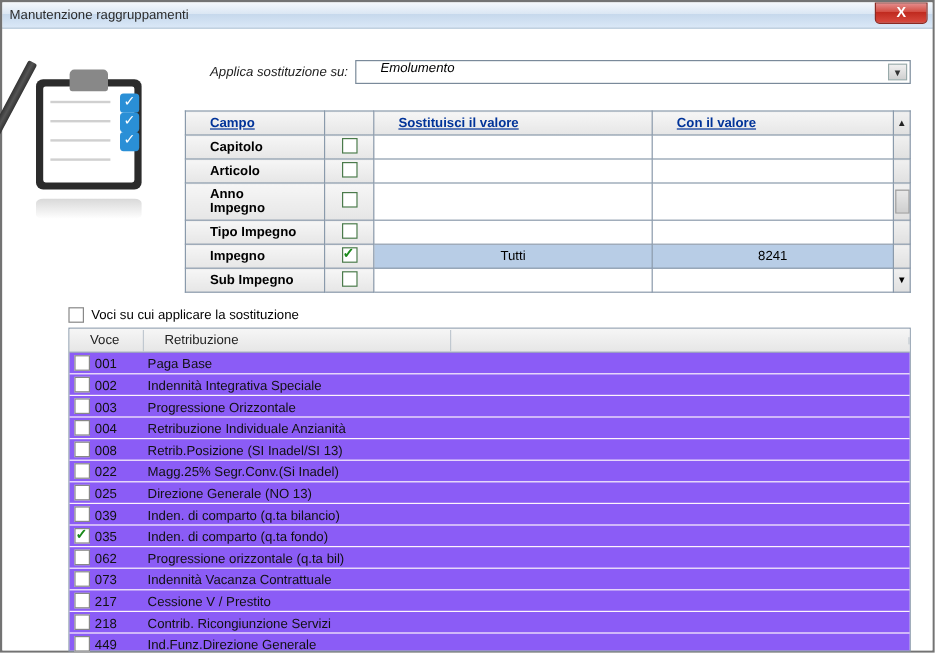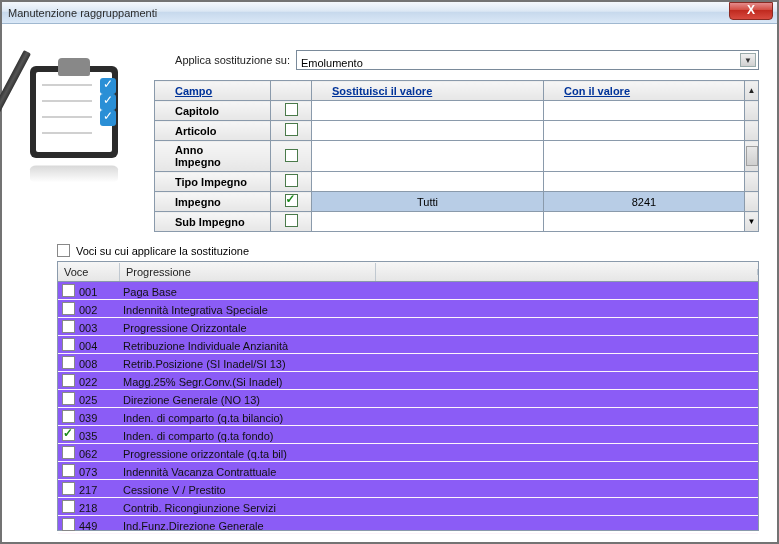--- a/index.html
+++ b/index.html
@@ -123,36 +123,37 @@
     transform: scaleY(0.6);
   }
 
   .form-col {
     flex: 1;
     padding-top: 8px;
   }
   .apply-row {
     display:flex;
     align-items:center;
-    margin-bottom:10px;
+    margin-bottom:22px;
+    font-style:italic;
   }
   .apply-label {
     width: 142px;
     text-align: right;
     padding-right: 6px;
     color:#222;
   }
   .dropdown {
     flex:1;
     height:20px;
     border:1px solid #7a8a9a;
     background:#fff;
     display:flex;
-    align-items:flex-end;
-    padding-left:4px;
+    align-items:flex-start;
+    padding-left:20px;
     position:relative;
     cursor:pointer;
   }
   .dropdown .dd-arrow {
     position:absolute;
     right:2px; top:2px;
     width:16px; height:14px;
     background:linear-gradient(to bottom,#f0f0f0,#d0d0d0);
     border:1px solid #9aa;
     display:flex;
@@ -259,21 +260,21 @@
   }
   .grid-head {
     display:flex;
     background: linear-gradient(to bottom,#f6f6f6,#e6e6e6);
     border-bottom:1px solid #8a9aab;
     height:20px;
     align-items:center;
   }
   .grid-head .gh {
     border-right:1px solid #c0c8d0;
-    padding:3px 6px;
+    padding:3px 17px;
     color:#222;
   }
   .gh-voce { width:62px; flex:0 0 62px; }
   .gh-denom { width:256px; flex:0 0 256px; }
   .gh-rest { flex:1; }
   .grid-body {
     background:#8b5cf6;
     max-height:248px;
   }
   .grid-row {
@@ -418,21 +419,21 @@
 
     <div class="voci-section">
       <div class="voci-header-row">
         <span class="voci-chk"></span>
         <span>Voci su cui applicare la sostituzione</span>
       </div>
 
       <div class="grid">
         <div class="grid-head">
           <div class="gh gh-voce">Voce</div>
-          <div class="gh gh-denom">Progressione</div>
+          <div class="gh gh-denom">Retribuzione</div>
           <div class="gh gh-rest"></div>
         </div>
         <div class="grid-body" id="voci-body">
             <div class="grid-row">
               <span class="row-chk"></span>
               <span class="row-voce">001</span>
               <span class="row-denom">Paga Base</span>
             </div>
             <div class="grid-row">
               <span class="row-chk"></span>

